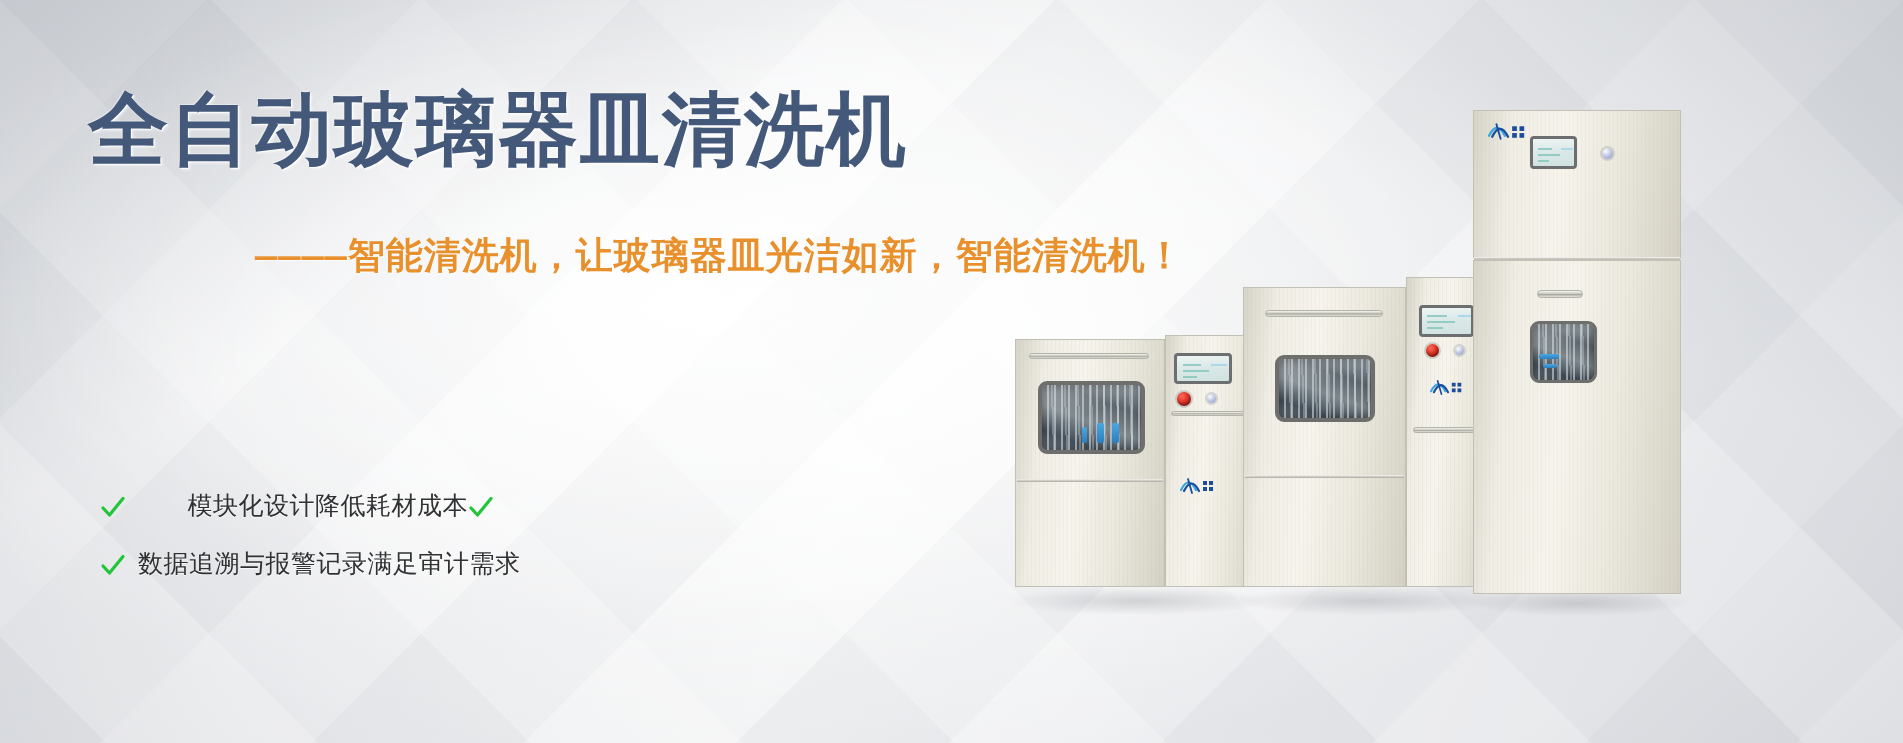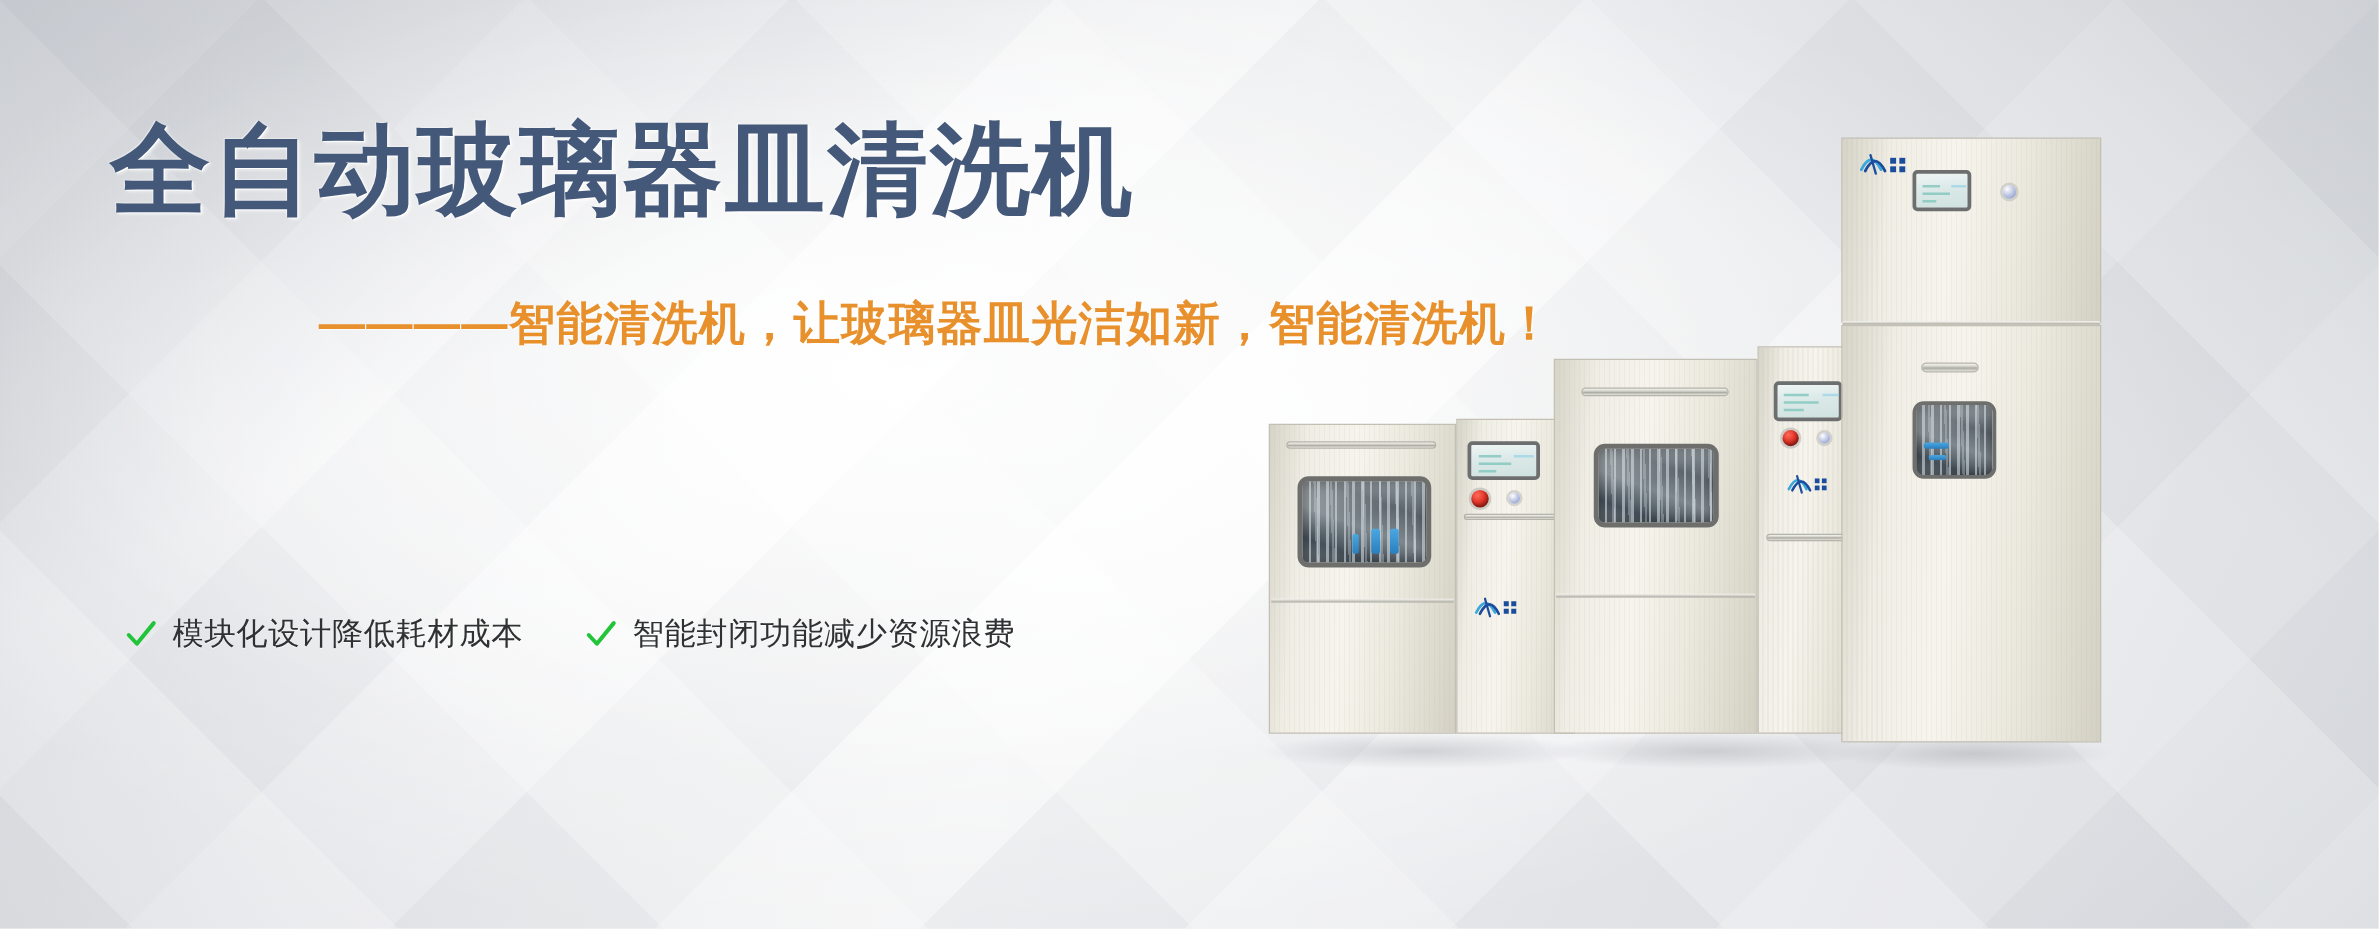--- a/index.html
+++ b/index.html
@@ -8,21 +8,21 @@
     padding: 0;
     background: #ffffff;
   }
   * { box-sizing: border-box; }
 
   .banner {
     position: relative;
     width: 1903px;
     height: 743px;
     overflow: hidden;
-    font-family: Liberation Sans, sans-serif;
+    font-family: Liberation Mono, monospace;
     background: #e9eaec;
   }
 
   
   .bg-base {
     position: absolute; inset: 0;
     background:
       radial-gradient(ellipse 70% 80% at 42% 46%, rgba(255,255,255,0.95) 0%, rgba(255,255,255,0.55) 38%, rgba(255,255,255,0.0) 72%),
       linear-gradient(115deg, #d9dbdf 0%, #e6e7ea 22%, #f2f3f4 48%, #e8e9ec 72%, #dcdee2 100%);
   }
@@ -90,20 +90,21 @@
     grid-template-columns: 368px auto;
     grid-template-rows: 58px 58px;
     row-gap: 0;
     column-gap: 0;
   }
   .feature {
     display: flex;
     align-items: center;
     gap: 12px;
     white-space: nowrap;
+    justify-content: space-between;
   }
   .check-icon {
     width: 26px; height: 26px;
     flex: 0 0 26px;
     display: block;
   }
   .feature-label {
     font-size: 25px;
     color: #2f3133;
     letter-spacing: 0.5px;
@@ -209,23 +210,28 @@
           <path d="M3 14 L9.5 21 L23 4.5" fill="none" stroke="#22c43a" stroke-width="3.2" stroke-linecap="round" stroke-linejoin="round"></path>
         </svg>
         <span class="feature-label">模块化设计降低耗材成本</span>
       </div>
 
 
       <div class="feature">
         <svg class="check-icon" viewBox="0 0 26 26">
           <path d="M3 14 L9.5 21 L23 4.5" fill="none" stroke="#22c43a" stroke-width="3.2" stroke-linecap="round" stroke-linejoin="round"></path>
         </svg>
-        <span class="feature-label">智能封闭功能减少资源浪费</span>
-      </div>
-
+      </div>
+
+      <div class="feature">
+        <svg class="check-icon" viewBox="0 0 26 26">
+          <path d="M3 14 L9.5 21 L23 4.5" fill="none" stroke="#22c43a" stroke-width="3.2" stroke-linecap="round" stroke-linejoin="round"></path>
+        </svg>
+        <span class="feature-label">数据追溯与报警记录满足审计需求</span>
+      </div>
 
     </div>
   </div>
 
   <div class="products">
 
     <div class="machine" style="left:12px; top:335px; width:245px; height:270px;">
 
       <div class="shadow-soft" style="left:-6px; top:252px; width:258px; height:28px;"></div>
 

